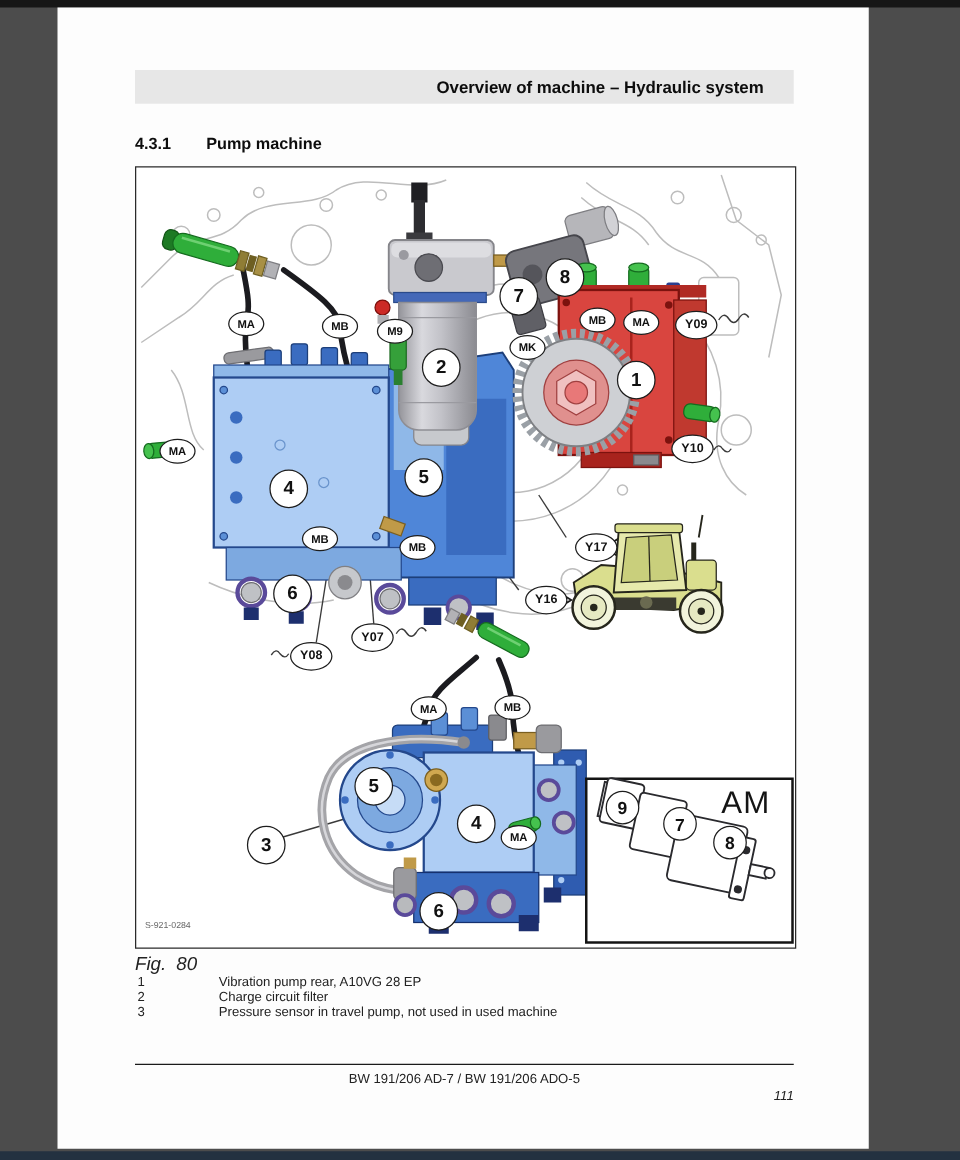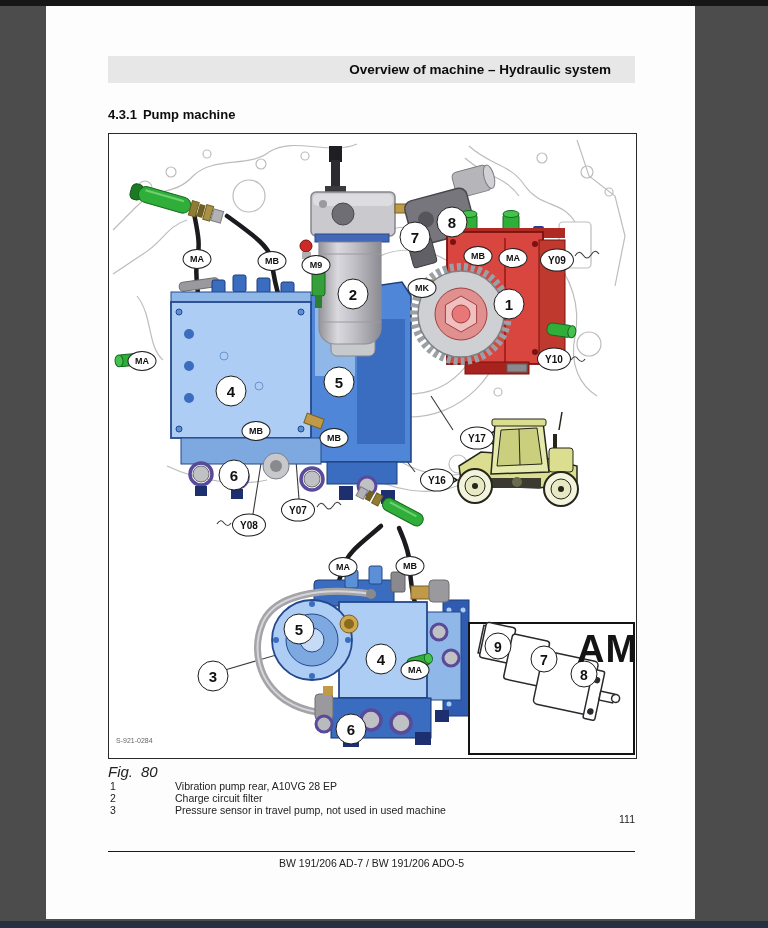--- a/index.html
+++ b/index.html
@@ -6,41 +6,41 @@
   *{box-sizing:border-box;}
   body{font-family:"Liberation Sans", sans-serif; -webkit-font-smoothing:antialiased;}
   .screen{position:relative;width:768px;height:928px;background:#4c4c4c;overflow:hidden;}
   .top-strip{position:absolute;left:0;top:0;width:768px;height:6px;background:#161616;}
   .bottom-strip{position:absolute;left:0;top:921px;width:768px;height:7px;background:#233140;}
   .white-page{position:absolute;left:46px;top:6px;width:649px;height:913px;background:#fdfdfd;}
   .header-bar{position:absolute;left:108px;top:56px;width:527px;height:27px;background:#e7e7e7;
     display:flex;align-items:center;justify-content:flex-end;padding-right:24px;
     font-size:13.5px;font-weight:bold;color:#0d0d0d;}
   .section-heading{position:absolute;left:108px;top:107px;font-size:13px;font-weight:bold;color:#0d0d0d;}
-  .section-heading .num{margin-right:6px;}
+  .section-heading .num{margin-right:28px;}
   .figure{position:absolute;left:108px;top:133px;width:529px;height:626px;border:1px solid #2a2a2a;
     background:#ffffff;overflow:hidden;}
   .figure svg{position:absolute;left:0;top:0;}
   .callout-layer{position:absolute;left:0;top:0;width:527px;height:624px;}
   .callout{position:absolute;transform:translate(-50%,-50%);background:#fff;border:1.8px solid #1d1d1d;
     display:flex;align-items:center;justify-content:center;font-weight:bold;color:#111;line-height:1;}
   .callout.circle{width:31px;height:31px;border-radius:50%;font-size:15px;}
   .callout.circle-sm{width:27px;height:27px;border-radius:50%;font-size:14px;}
   .callout.oval{width:29px;height:20px;border-radius:50%;font-size:9px;border-width:1.5px;}
   .callout.yoval{width:34px;height:23px;border-radius:50%;font-size:10px;border-width:1.6px;}
-  .inset-label{position:absolute;left:468px;top:494px;font-size:38px;font-weight:700;color:#141414;letter-spacing:1px;}
+  .inset-label{position:absolute;left:468px;top:494px;font-size:25px;font-weight:400;color:#141414;letter-spacing:1px;}
   .drawing-code{position:absolute;left:7px;top:603px;font-size:7px;color:#666;}
   .fig-caption{position:absolute;left:108px;top:763px;font-size:15px;font-style:italic;color:#222;}
   .fig-caption .cap-num{margin-left:8px;}
   .legend{position:absolute;left:110px;top:780px;width:520px;font-size:10.5px;color:#222;}
   .legend-row{display:flex;line-height:12.2px;}
   .legend-num{width:65px;flex:0 0 65px;}
   .footer-rule{position:absolute;left:108px;top:851px;width:527px;height:1px;background:#1a1a1a;}
   .footer-text{position:absolute;left:108px;top:857px;width:527px;text-align:center;font-size:10.5px;color:#222;}
-  .page-num{position:absolute;left:575px;top:813px;width:60px;text-align:right;font-size:10.5px;color:#222;}
+  .page-num{position:absolute;left:575px;top:871px;width:60px;text-align:right;font-size:10.5px;color:#222;font-style:italic;}
 </style>
 </head>
 <body>
 
 <div class="screen">
   <div class="top-strip"></div>
   <div class="white-page"></div>
 
   <div class="header-bar">
     <span>Overview of machine – Hydraulic system</span>
@@ -329,21 +329,21 @@
         <div class="callout circle" style="left: 104px; top: 542px;">3</div>
         <div class="callout circle" style="left: 190px; top: 495px;">5</div>
         <div class="callout circle" style="left: 272px; top: 525px;">4</div>
         <div class="callout circle" style="left: 242px; top: 595px;">6</div>
         <div class="callout circle-sm" style="left: 389px; top: 512px;">9</div>
         <div class="callout circle-sm" style="left: 435px; top: 525px;">7</div>
         <div class="callout circle-sm" style="left: 475px; top: 540px;">8</div>
         <div class="callout oval" style="left: 88px; top: 125px;">MA</div>
         <div class="callout oval" style="left: 163px; top: 127px;">MB</div>
         <div class="callout oval" style="left: 207px; top: 131px;">M9</div>
-        <div class="callout oval" style="left: 313px; top: 154px;">MK</div>
+        <div class="callout oval" style="left: 313px; top: 144px;">MK</div>
         <div class="callout oval" style="left: 369px; top: 122px;">MB</div>
         <div class="callout oval" style="left: 404px; top: 124px;">MA</div>
         <div class="callout oval" style="left: 33px; top: 227px;">MA</div>
         <div class="callout oval" style="left: 147px; top: 297px;">MB</div>
         <div class="callout oval" style="left: 225px; top: 304px;">MB</div>
         <div class="callout oval" style="left: 234px; top: 433px;">MA</div>
         <div class="callout oval" style="left: 301px; top: 432px;">MB</div>
         <div class="callout oval" style="left: 306px; top: 536px;">MA</div>
         <div class="callout yoval" style="left: 448px; top: 126px;">Y09</div>
         <div class="callout yoval" style="left: 445px; top: 225px;">Y10</div>

